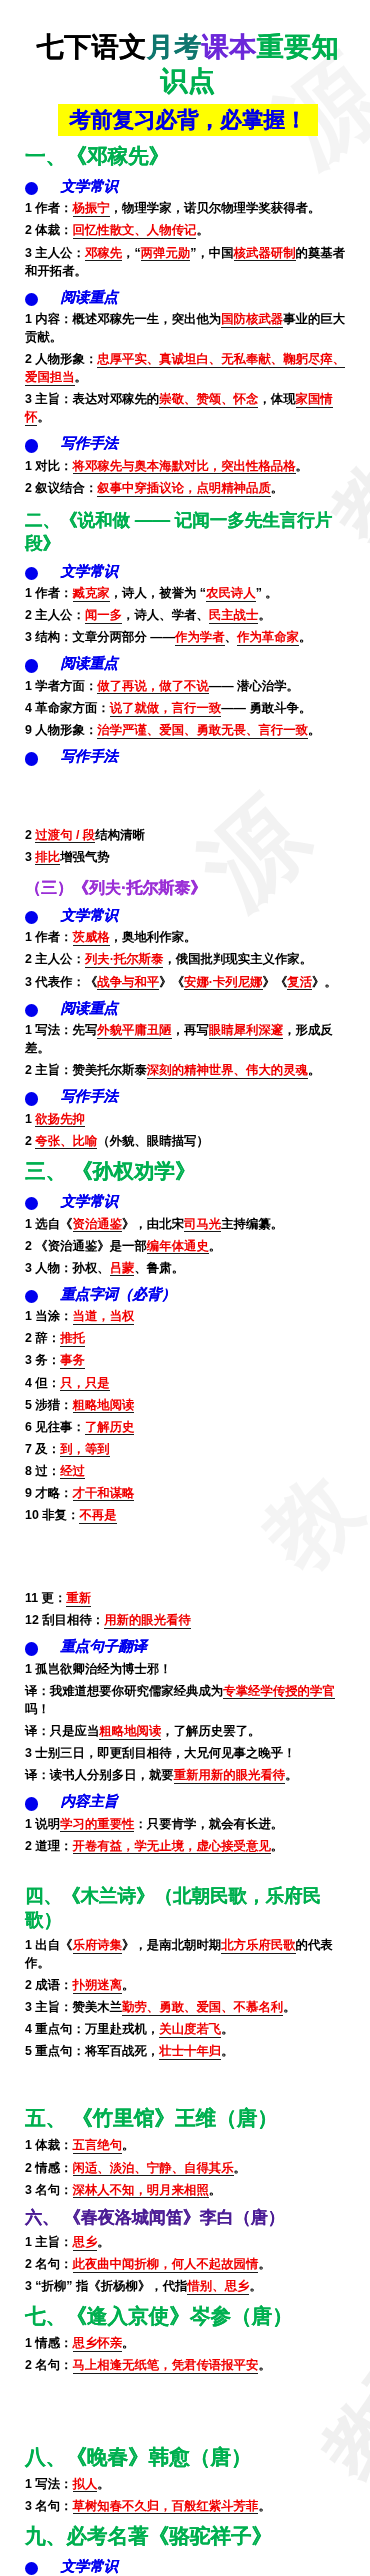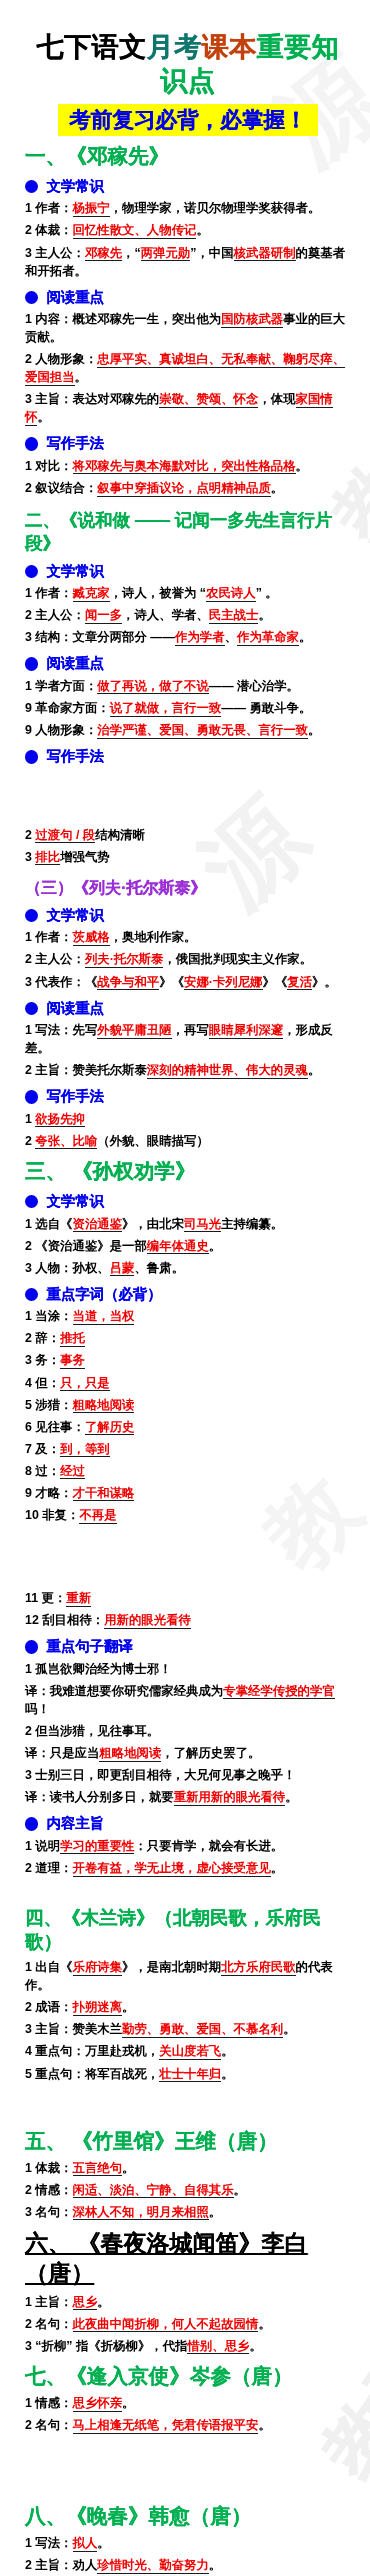--- a/index.html
+++ b/index.html
@@ -4,28 +4,28 @@
 <style>
   html,body{margin:0;padding:0;background:#ffffff;}
   #page{position:relative;width:371px;height:3297px;margin:0 auto;background:#fff;
         overflow:hidden;font-family:"Liberation Sans","DejaVu Sans",sans-serif;font-weight:700;}
   #wm-layer{position:absolute;inset:0;z-index:0;pointer-events:none;}
   .wm{position:absolute;color:#bfbfbf;font-weight:700;white-space:nowrap;}
   #doc{position:relative;z-index:1;padding:31px 20.6px 0 25px;}
   .t{ text-align:center;font-size:27px;line-height:1.25;letter-spacing:0.5px;
       text-shadow:0.5px 0 currentColor;}
   .t span{text-shadow:0.5px 0 currentColor;}
-  .tk{color:#000;} .tr{color:#0f766e;} .tb{color:#c2410c;} .tg{color:#00b050;}
+  .tk{color:#000;} .tr{color:#0f766e;} .tb{color:#6d28d9;} .tg{color:#00b050;}
   .banner-wrap{text-align:center;margin:5.2px 0 3.1px 0;}
   .banner{display:inline-block;background:#ffff00;color:#0000e6;font-size:21.6px;
           padding:3.1px 11.3px;line-height:1.2;text-shadow:0.5px 0 currentColor;}
   .h{ text-align:left;font-size:20.6px;line-height:1.3;margin:7.2px 0 5.2px 0;
       text-shadow:0.3px 0 currentColor;}
   .h.left{text-align:left;margin-top:11px;}
-  .sec{display:flex;align-items:center;gap:8px;margin:8.2px 0 5.2px 0;}
+  .sec{display:flex;align-items:flex-end;gap:22px;margin:8.2px 0 5.2px 0;font-style:italic;}
   .sec .dot{width:13.4px;height:13.4px;border-radius:50%;background:#0000ee;flex:0 0 auto;}
   .sec .lbl{color:#0000ee;font-size:14.4px;line-height:1.2;text-shadow:0.3px 0 currentColor;}
   .p{font-size:12.4px;line-height:1.45;margin:4.1px 0;color:#000;word-break:break-all;}
   .p .k{color:#000;}
   .p .r{color:#f00000;border-bottom:1.5px solid #1a1a1a;padding-bottom:0.5px;}
 </style>
 </head>
 <body>
 
 <div id="page">
@@ -66,21 +66,21 @@
         <span class="lbl">文学常识</span>
       </div>
       <div class="p"><span class="k">1 作者：</span><span class="r">臧克家</span><span class="k">，诗人，被誉为 “</span><span class="r">农民诗人</span><span class="k">” 。</span></div>
       <div class="p"><span class="k">2 主人公：</span><span class="r">闻一多</span><span class="k">，诗人、学者、</span><span class="r">民主战士</span><span class="k">。</span></div>
       <div class="p"><span class="k">3 结构：文章分两部分 ——</span><span class="r">作为学者</span><span class="k">、</span><span class="r">作为革命家</span><span class="k">。</span></div>
       <div class="sec">
         <span class="dot"></span>
         <span class="lbl">阅读重点</span>
       </div>
       <div class="p"><span class="k">1 学者方面：</span><span class="r">做了再说，做了不说</span><span class="k">—— 潜心治学。</span></div>
-      <div class="p"><span class="k">9 革命家方面：</span><span class="r">说了就做，言行一致</span><span class="k">—— 勇敢斗争。</span></div>
+      <div class="p"><span class="k">4 革命家方面：</span><span class="r">说了就做，言行一致</span><span class="k">—— 勇敢斗争。</span></div>
       <div class="p"><span class="k">9 人物形象：</span><span class="r">治学严谨、爱国、勇敢无畏、言行一致</span><span class="k">。</span></div>
       <div class="sec">
         <span class="dot"></span>
         <span class="lbl">写作手法</span>
       </div>
       <div style="height: 52px;"></div>
       <div class="p"><span class="k">2 </span><span class="r">过渡句 / 段</span><span class="k">结构清晰</span></div>
       <div class="p"><span class="k">3 </span><span class="r">排比</span><span class="k">增强气势</span></div>
       <div class="h left" style="color: rgb(154, 47, 214); font-size: 16px;">（三）《列夫·托尔斯泰》</div>
       <div class="sec">
@@ -126,51 +126,49 @@
       <div class="p"><span class="k">10 非复：</span><span class="r">不再是</span></div>
       <div style="height: 57px;"></div>
       <div class="p"><span class="k">11 更：</span><span class="r">重新</span></div>
       <div class="p"><span class="k">12 刮目相待：</span><span class="r">用新的眼光看待</span></div>
       <div class="sec">
         <span class="dot"></span>
         <span class="lbl">重点句子翻译</span>
       </div>
       <div class="p"><span class="k">1 孤岂欲卿治经为博士邪！</span></div>
       <div class="p"><span class="k">译：我难道想要你研究儒家经典成为</span><span class="r">专掌经学传授的学官</span><span class="k">吗！</span></div>
-      <div class="p"><span class="k">2 但当涉猎，见往事耳。</span></div>
       <div class="p"><span class="k">译：只是应当</span><span class="r">粗略地阅读</span><span class="k">，了解历史罢了。</span></div>
       <div class="p"><span class="k">3 士别三日，即更刮目相待，大兄何见事之晚乎！</span></div>
       <div class="p"><span class="k">译：读书人分别多日，就要</span><span class="r">重新用新的眼光看待</span><span class="k">。</span></div>
       <div class="sec">
         <span class="dot"></span>
         <span class="lbl">内容主旨</span>
       </div>
       <div class="p"><span class="k">1 说明</span><span class="r">学习的重要性</span><span class="k">：只要肯学，就会有长进。</span></div>
       <div class="p"><span class="k">2 道理：</span><span class="r">开卷有益，学无止境，虚心接受意见</span><span class="k">。</span></div>
       <div class="h" style="color: rgb(0, 176, 80); font-size: 18.5px; margin-top: 28px;">四、《木兰诗》（北朝民歌，乐府民歌）</div>
       <div class="p"><span class="k">1 出自《</span><span class="r">乐府诗集</span><span class="k">》，是南北朝时期</span><span class="r">北方乐府民歌</span><span class="k">的代表作。</span></div>
       <div class="p"><span class="k">2 成语：</span><span class="r">扑朔迷离</span><span class="k">。</span></div>
       <div class="p"><span class="k">3 主旨：赞美木兰</span><span class="r">勤劳、勇敢、爱国、不慕名利</span><span class="k">。</span></div>
       <div class="p"><span class="k">4 重点句：万里赴戎机，</span><span class="r">关山度若飞</span><span class="k">。</span></div>
       <div class="p"><span class="k">5 重点句：将军百战死，</span><span class="r">壮士十年归</span><span class="k">。</span></div>
       <div class="h" style="color: rgb(0, 176, 80); margin-top: 44px;">五、 《竹里馆》王维（唐）</div>
       <div class="p"><span class="k">1 体裁：</span><span class="r">五言绝句</span><span class="k">。</span></div>
       <div class="p"><span class="k">2 情感：</span><span class="r">闲适、淡泊、宁静、自得其乐</span><span class="k">。</span></div>
       <div class="p"><span class="k">3 名句：</span><span class="r">深林人不知，明月来相照</span><span class="k">。</span></div>
-      <div class="h" style="color: #000000; font-size: 23px; text-decoration: underline;">六、 《春夜洛城闻笛》李白（唐）</div>
+      <div class="h" style="color: #4c1d95; font-size: 17px;">六、 《春夜洛城闻笛》李白（唐）</div>
       <div class="p"><span class="k">1 主旨：</span><span class="r">思乡</span><span class="k">。</span></div>
       <div class="p"><span class="k">2 名句：</span><span class="r">此夜曲中闻折柳，何人不起故园情</span><span class="k">。</span></div>
       <div class="p"><span class="k">3 “折柳” 指《折杨柳》，代指</span><span class="r">惜别、思乡</span><span class="k">。</span></div>
       <div class="h" style="color: rgb(0, 176, 80);">七、《逢入京使》岑参（唐）</div>
       <div class="p"><span class="k">1 情感：</span><span class="r">思乡怀亲</span><span class="k">。</span></div>
       <div class="p"><span class="k">2 名句：</span><span class="r">马上相逢无纸笔，凭君传语报平安</span><span class="k">。</span></div>
       <div style="height: 57px;"></div>
       <div class="h" style="color: rgb(0, 176, 80);">八、《晚春》韩愈（唐）</div>
       <div class="p"><span class="k">1 写法：</span><span class="r">拟人</span><span class="k">。</span></div>
-      <div class="p"><span class="k">2 主旨：劝人</span><span class="r">珍惜时光、勤奋努力</span><span class="k">。</span></div>
       <div class="p"><span class="k">3 名句：</span><span class="r">草树知春不久归，百般红紫斗芳菲</span><span class="k">。</span></div>
       <div class="h" style="color: rgb(0, 176, 80);">九、必考名著《骆驼祥子》</div>
       <div class="sec">
         <span class="dot"></span>
         <span class="lbl">文学常识</span>
       </div>
     </div>
 </div>
 
 

